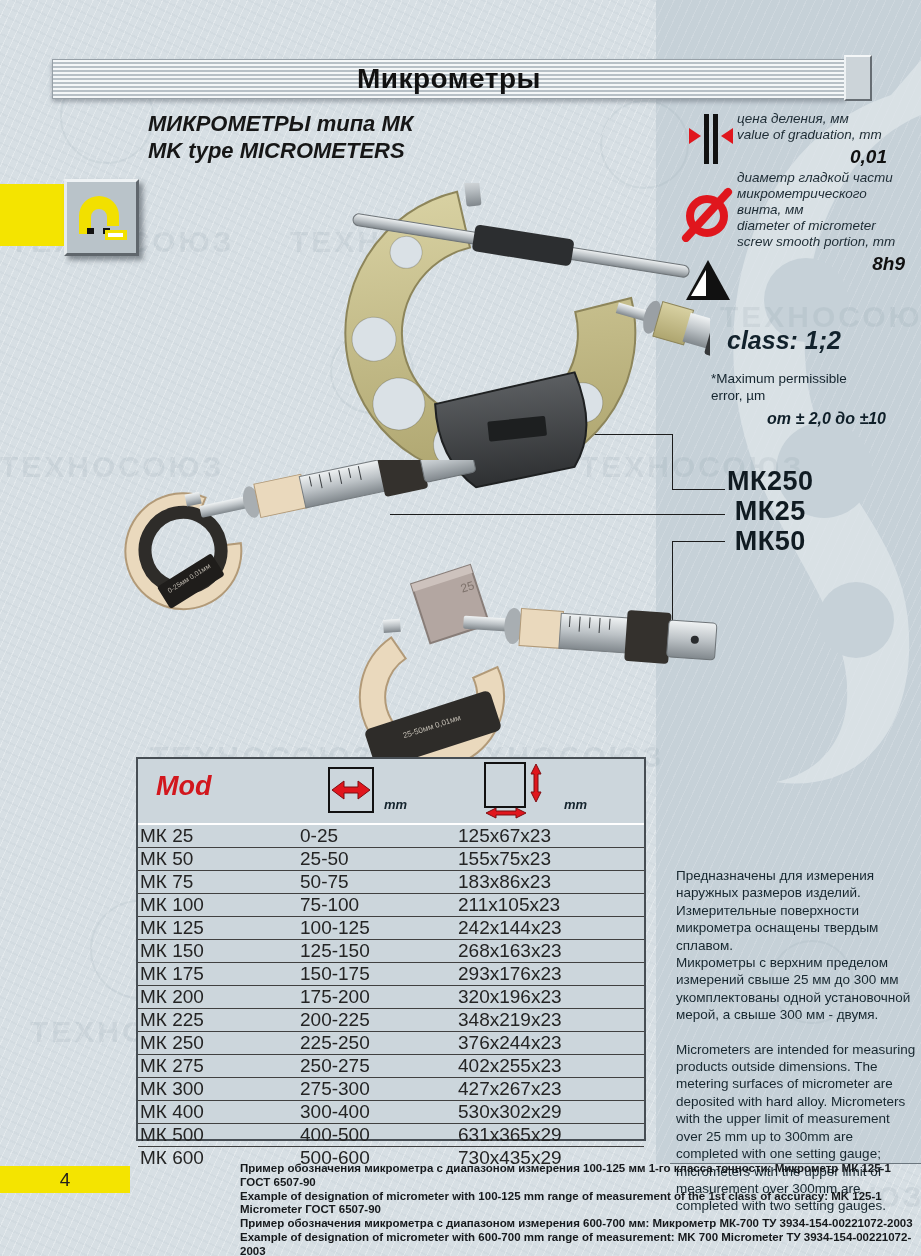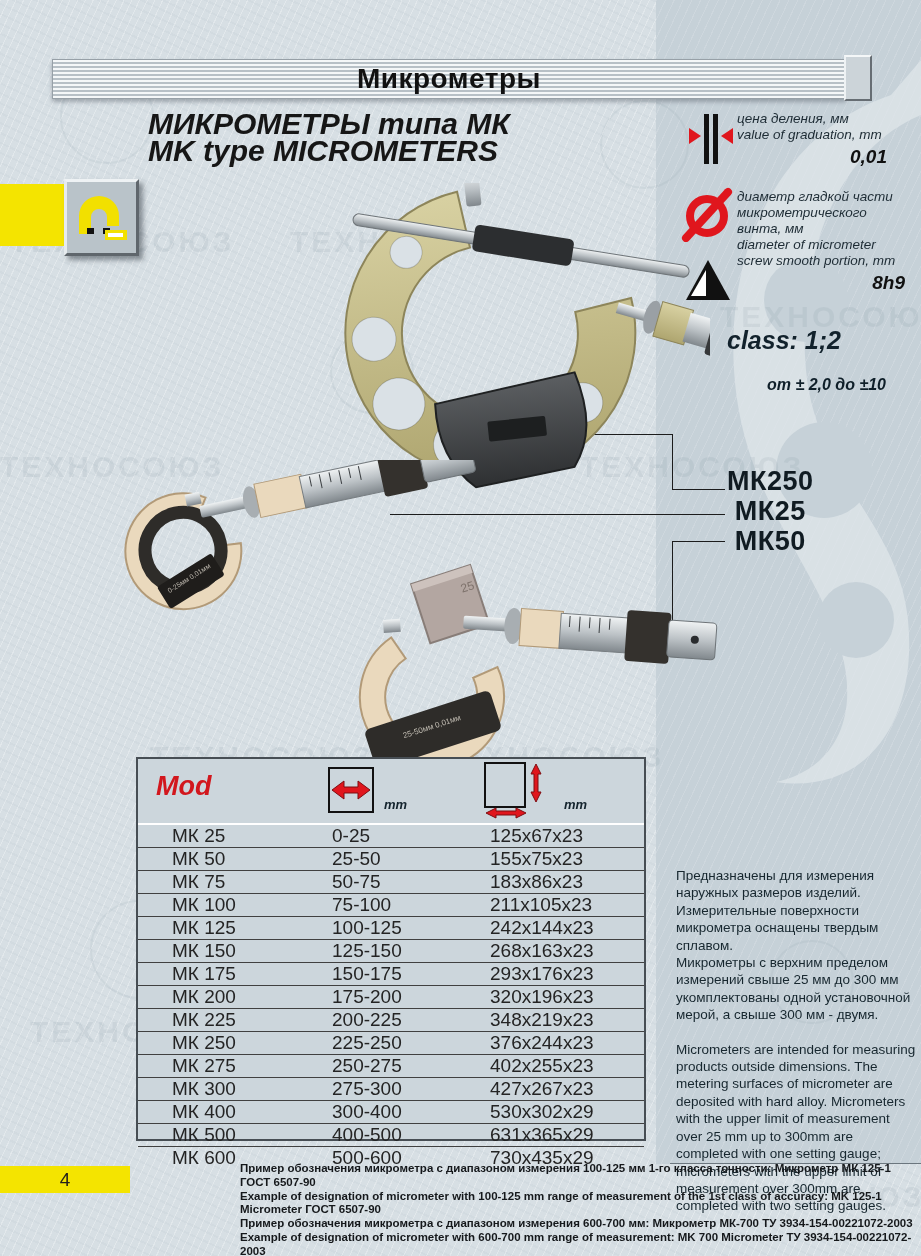--- a/index.html
+++ b/index.html
@@ -15,50 +15,50 @@
   
   #header-bar{left:52px;top:59px;width:792px;height:38px;
       background:repeating-linear-gradient(180deg,#f4f7f8 0 2px,#b7c0c6 2px 4px);
       border:1px solid #97a0a7;box-shadow:0 3px 4px rgba(60,70,80,.35);
       display:flex;align-items:center;justify-content:center;}
   #header-bar .t{font-size:28px;font-weight:bold;color:#111;letter-spacing:.5px;}
   #header-cap{left:844px;top:55px;width:24px;height:42px;background:#ccd4d9;
       border-top:2px solid #f4f7f8;border-left:2px solid #eef2f4;
       border-right:2px solid #666d73;border-bottom:2px solid #666d73;}
   
-  #title{left:148px;top:110px;font-size:30px;font-weight:bold;font-style:italic;color:#161616;line-height:27px;}
+  #title{left:148px;top:110px;font-size:22px;font-weight:bold;font-style:italic;color:#161616;line-height:27px;}
   
   #yellow-tab{left:0;top:184px;width:66px;height:62px;background:#f4e400;}
   #logo-button{left:64px;top:179px;width:69px;height:71px;background:#b9c3c9;
       border-top:3px solid #eef2f4;border-left:3px solid #e6ebee;
       border-right:3px solid #5f666c;border-bottom:3px solid #5f666c;
       box-shadow:4px 4px 5px rgba(50,58,66,.5);display:flex;align-items:center;justify-content:center;}
   
   .spec-label{font-size:13.5px;font-style:italic;color:#1d2b34;line-height:16px;}
   .spec-value{font-size:19px;font-weight:bold;font-style:italic;color:#101010;text-align:right;margin-top:3px;}
   #spec1-text{left:737px;top:111px;width:150px;}
-  #spec2-text{left:737px;top:189px;width:168px;}
+  #spec2-text{left:737px;top:170px;width:168px;}
   #class-label{left:727px;top:326px;font-size:25px;font-weight:bold;font-style:italic;color:#12222c;}
   #error-note{left:711px;top:370px;width:175px;font-size:13.5px;color:#14242e;line-height:17px;}
   #error-range{font-size:16px;font-weight:bold;font-style:italic;margin-top:6px;color:#0f1f29;text-align:right;}
   
   #models{left:727px;top:466px;}
   .model-label{font-size:27px;font-weight:bold;color:#101b22;line-height:30px;letter-spacing:.5px;text-align:center;}
   
   .conn{background:#1c1c1c;}
   
   #spec-table{left:136px;top:757px;width:510px;height:384px;background:#ccd6dc;
       border:2px solid #474e54;box-sizing:border-box;}
   #table-header{position:relative;height:64px;border-bottom:2px solid #ffffff;}
   #mod-header{position:absolute;left:18px;top:12px;font-size:27px;font-weight:bold;font-style:italic;color:#d2171d;}
   .unit{font-size:13px;font-weight:bold;font-style:italic;color:#14242e;text-align:right;}
   #tbody{display:flex;flex-direction:column;height:316px;}
   .trow{flex:1;display:flex;align-items:center;border-top:1px solid #404040;font-size:19px;color:#242424;}
   .trow:first-child{border-top:none;}
-  .trow .c1{padding-left:34px;width:160px;}
+  .trow .c1{padding-left:2px;width:160px;}
   .trow .c2{width:158px;}
   .trow .c3{flex:1;}
   
   #desc{left:676px;top:867px;width:242px;font-size:13.5px;line-height:17.4px;color:#17272f;}
   #desc .p{white-space:pre-line;}
   #desc .p + .p{margin-top:17px;}
   #rightcol-rule{left:670px;top:1163px;width:251px;height:1px;background:#6b767e;}
   
   #page-num{left:0;top:1166px;width:130px;height:27px;background:#f4e400;
       display:flex;align-items:center;justify-content:center;font-size:19px;color:#26221a;}
@@ -149,20 +149,22 @@
 
   <div class="abs" style="left:684px;top:258px;">
     <svg width="48" height="44" viewBox="0 0 48 44">
       <polygon points="24,2 46,42 2,42" fill="#111"></polygon>
       <polygon points="22,12 22,38 7,38" fill="#ffffff"></polygon>
     </svg>
   </div>
 
   <div class="abs" id="class-label">class: 1;2</div>
   <div class="abs" id="error-note">
+    <div style="white-space:pre-line;">*Maximum permissible
+ error, µm</div>
     <div id="error-range">от ± 2,0 до ±10</div>
   </div>
 
   <div class="abs" id="models">
       <div class="model-label">МК250</div>
       <div class="model-label">МК25</div>
       <div class="model-label">МК50</div>
     </div>
 
   <div class="abs conn" style="left:560px;top:434px;width:112px;height:1px;"></div>

